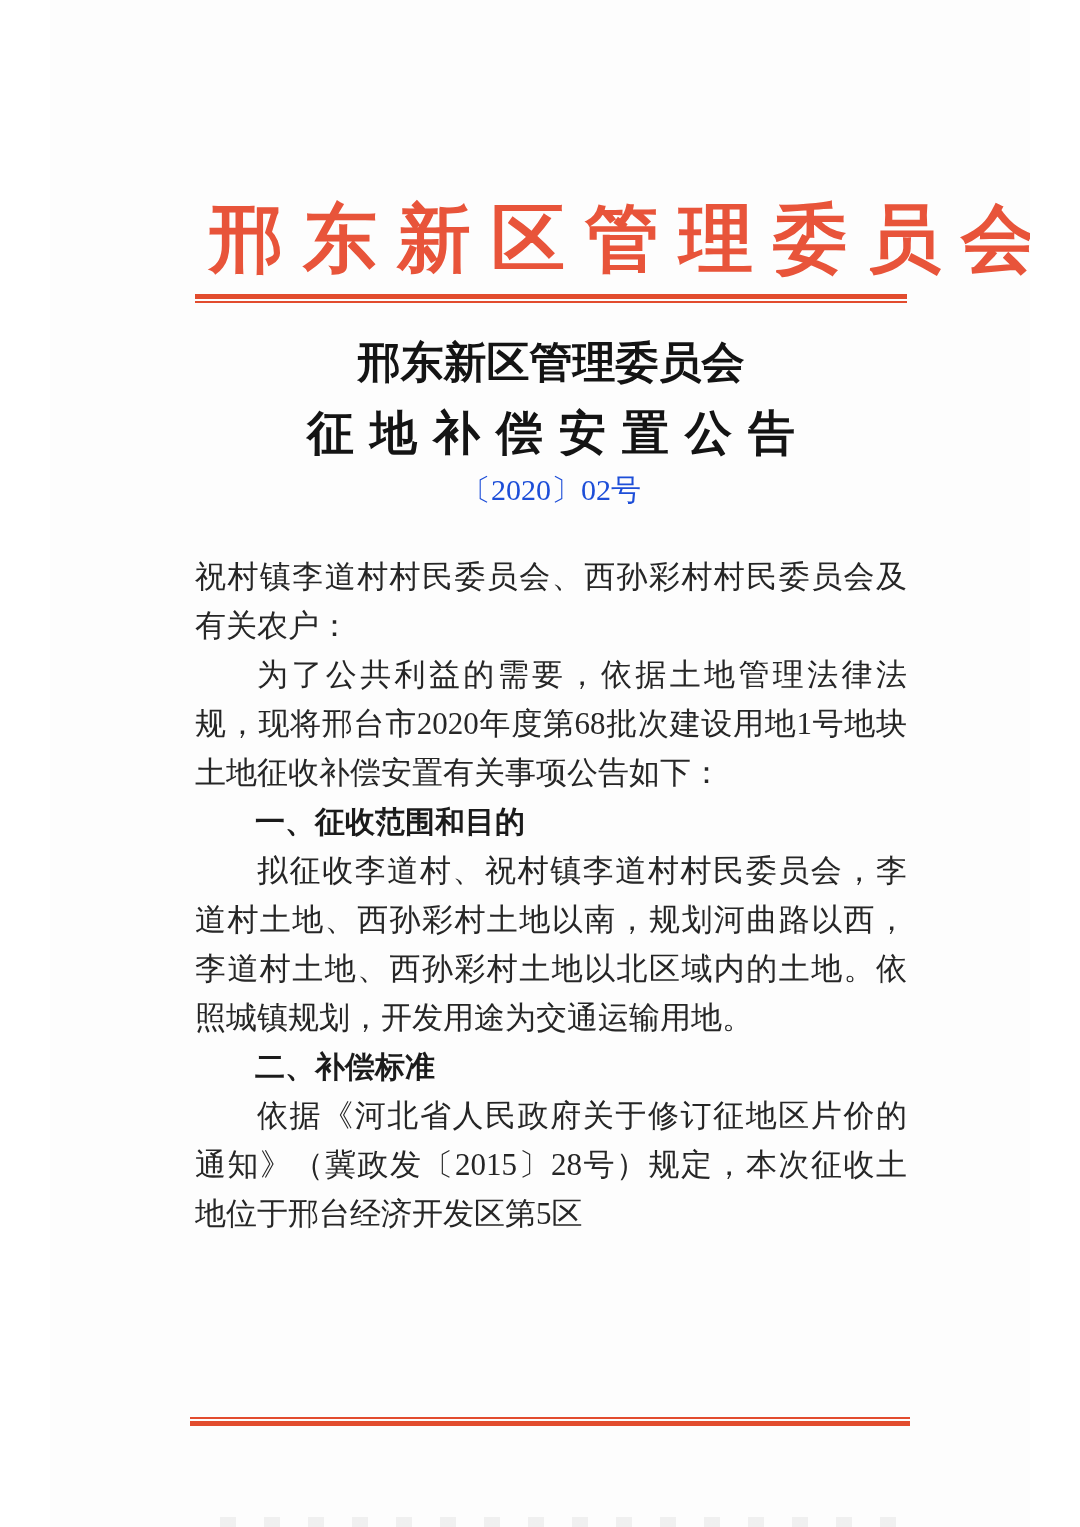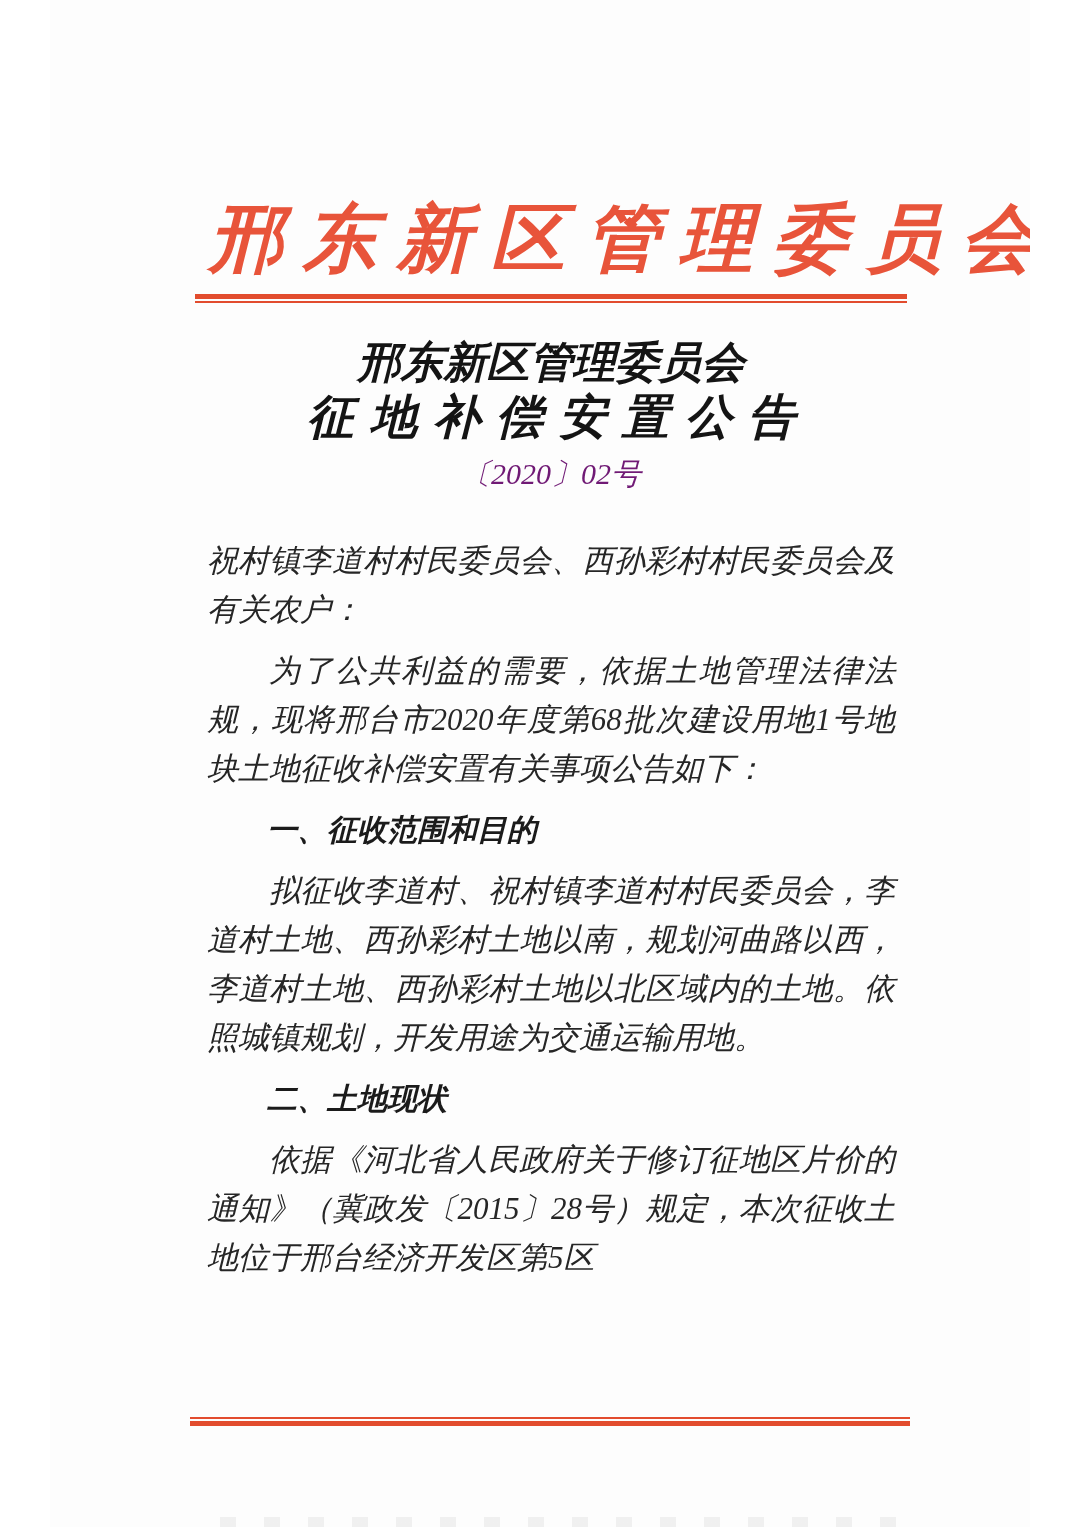--- a/index.html
+++ b/index.html
@@ -8,21 +8,20 @@
     background: #ffffff;
   }
   .page {
     position: relative;
     width: 980px;
     height: 1527px;
     margin: 0 auto;
     background: #fdfdfd;
     overflow: hidden;
     font-family: "Liberation Serif", "DejaVu Serif", serif;
-    font-style: italic;
   }
   .content {
     position: relative;
     margin-left: 145px;
     margin-right: 123px; 
   }
 
   
   .letterhead {
     margin-top: 192px;
@@ -42,44 +41,44 @@
 
   
   .title-block { text-align: center; color: #141414; }
   .title-1 {
     margin-top: 34px;
     font-size: 43px;
     line-height: 52px;
     font-weight: 700;
   }
   .title-2 {
-    margin-top: 0;
+    margin-top: 16px;
     font-size: 47px;
     line-height: 56px;
     font-weight: 700;
     letter-spacing: 16px;
     padding-left: 16px;
     white-space: nowrap;
   }
   .doc-no {
     margin-top: 9px;
     font-size: 30px;
     line-height: 40px;
-    color: #701a75;
+    color: #1d4ed8;
   }
 
   
   .body-text {
     margin-top: 42px;
     color: #262626;
     font-size: 31px;
     line-height: 49px;
     text-align: justify;
   }
-  .body-text p { margin: 12px; }
+  .body-text p { margin: 0; }
   .indent { text-indent: 2em; }
   .sec-heading {
     margin: 0;
     text-indent: 2em;
     font-size: 30px;
     line-height: 49px;
     font-weight: 700;
     color: #1b1b1b;
     font-family: "Liberation Sans", "DejaVu Sans", sans-serif;
   }
@@ -127,21 +126,21 @@
       <div class="doc-no">〔2020〕02号</div>
     </div>
 
     <div class="body-text">
       <p class="salutation">祝村镇李道村村民委员会、西孙彩村村民委员会及有关农户：</p>
       <p class="indent">为了公共利益的需要，依据土地管理法律法规，现将邢台市2020年度第68批次建设用地1号地块土地征收补偿安置有关事项公告如下：</p>
 
       <p class="sec-heading">一、征收范围和目的</p>
       <p class="indent">拟征收李道村、祝村镇李道村村民委员会，李道村土地、西孙彩村土地以南，规划河曲路以西，李道村土地、西孙彩村土地以北区域内的土地。依照城镇规划，开发用途为交通运输用地。</p>
 
-      <p class="sec-heading">二、土地现状</p>
+      <p class="sec-heading">二、补偿标准</p>
 
       <p class="indent">依据《河北省人民政府关于修订征地区片价的通知》（冀政发〔2015〕28号）规定，本次征收土地位于邢台经济开发区第5区</p>
     </div>
   </div>
 
   <div class="rule-bottom">
     <div class="thin"></div>
     <div class="thick"></div>
   </div>
 

